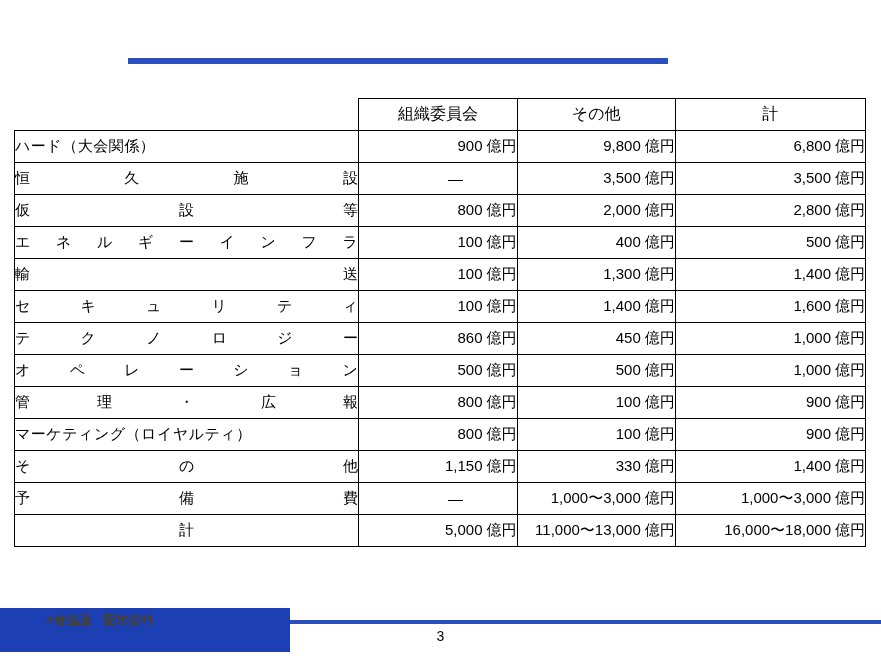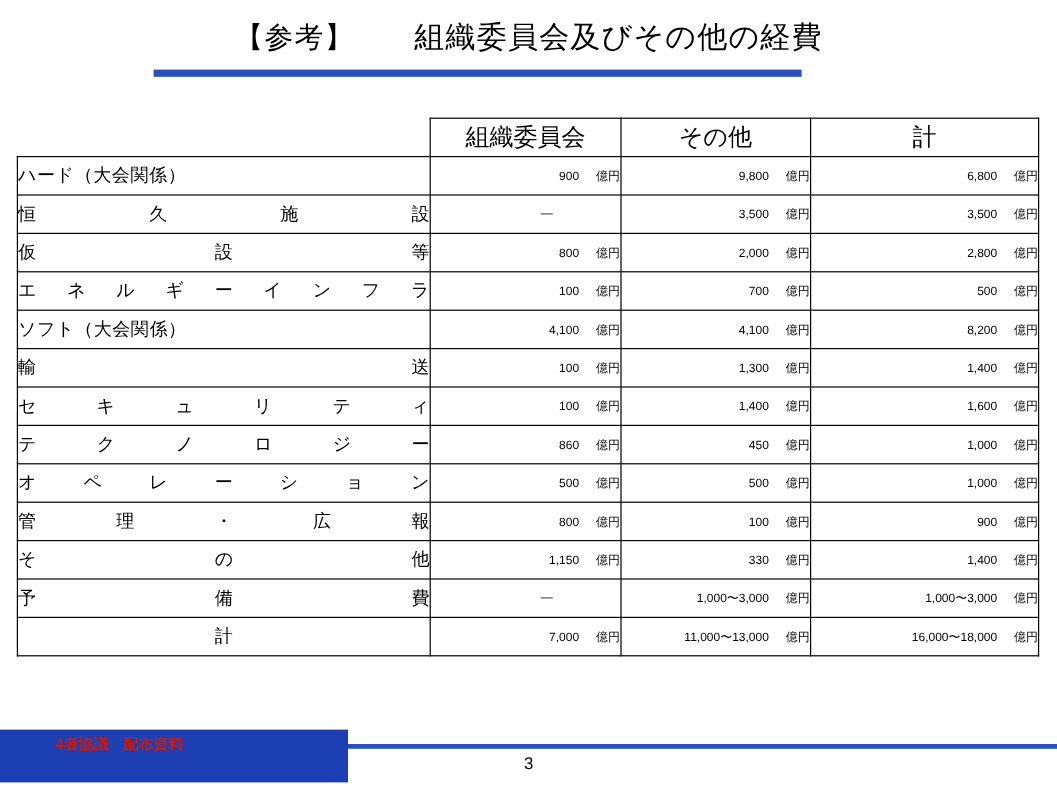--- a/index.html
+++ b/index.html
@@ -79,21 +79,21 @@
   .col-num2  { width: 158px; }
   .col-total { width: 190px; }
 
   
   .hdr-blank {
     border: none !important;
     background: transparent;
   }
   .hdr-cell {
     text-align: center;
-    font-size: 20px;
+    font-size: 16px;
     height: 36px;
   }
 
   
   .lbl {
     padding-left: 10px;
     font-size: 15px;
     letter-spacing: 0.5px;
   }
   .lbl-indent {
@@ -104,21 +104,21 @@
   .spread {
     display: flex;
     justify-content: space-between;
   }
   .spread span { display: inline-block; }
 
   
   .num {
     text-align: right;
     padding-right: 8px;
-    font-size: 10px;
+    font-size: 15px;
     white-space: nowrap;
   }
   .num .unit {
     display: inline-block;
     width: 30px;
     text-align: right;
   }
   .num .val {
     display: inline-block;
     min-width: 54px;
@@ -142,48 +142,41 @@
     left: 290px;
     top: 620px;
     width: 591px;
     height: 4px;
     background: #2b4fbe;
   }
   .footer-text {
     position: absolute;
     left: 46px;
     top: 612px;
-    color: #b91c1c;
+    color: #404040;
     font-size: 12.5px;
     font-weight: bold;
     line-height: 17px;
     white-space: nowrap;
   }
   .page-num {
     position: absolute;
     left: 0;
     top: 628px;
     width: 881px;
     text-align: center;
     font-size: 14px;
     color: #000000;
   }
 </style>
 </head>
 <body>
 
 <div class="slide">
 
-  <div class="title-row">
-    <span class="title-inner">
-      <span class="title-ref">【参考】</span>
-      <span class="title-gap"></span>
-      <span class="title-main">組織委員会及びその他の経費</span>
-    </span>
-  </div>
   <div class="title-rule"></div>
 
   <div class="table-wrap">
     <table class="costs">
       <colgroup>
         <col class="col-label">
         <col class="col-num">
         <col class="col-num2">
         <col class="col-total">
       </colgroup>
@@ -235,28 +228,22 @@
                 <span>ル</span>
                 <span>ギ</span>
                 <span>ー</span>
                 <span>イ</span>
                 <span>ン</span>
                 <span>フ</span>
                 <span>ラ</span>
               </div>
             </td>
             <td class="num"><span class="val">100</span><span class="unit">億円</span></td>
-            <td class="num"><span class="val">700</span><span class="unit">億円</span></td>
+            <td class="num"><span class="val">400</span><span class="unit">億円</span></td>
             <td class="num"><span class="val">500</span><span class="unit">億円</span></td>
-          </tr>
-          <tr>
-            <td class="lbl">ソフト（大会関係）</td>
-            <td class="num"><span class="val">4,100</span><span class="unit">億円</span></td>
-            <td class="num"><span class="val">4,100</span><span class="unit">億円</span></td>
-            <td class="num"><span class="val">8,200</span><span class="unit">億円</span></td>
           </tr>
           <tr>
             <td class="lbl lbl-indent">
               <div class="spread">
                 <span>輸</span>
                 <span>送</span>
               </div>
             </td>
             <td class="num"><span class="val">100</span><span class="unit">億円</span></td>
             <td class="num"><span class="val">1,300</span><span class="unit">億円</span></td>
@@ -316,20 +303,26 @@
                 <span>・</span>
                 <span>広</span>
                 <span>報</span>
               </div>
             </td>
             <td class="num"><span class="val">800</span><span class="unit">億円</span></td>
             <td class="num"><span class="val">100</span><span class="unit">億円</span></td>
             <td class="num"><span class="val">900</span><span class="unit">億円</span></td>
           </tr>
           <tr>
+            <td class="lbl lbl-indent">マーケティング（ロイヤルティ）</td>
+            <td class="num"><span class="val">800</span><span class="unit">億円</span></td>
+            <td class="num"><span class="val">100</span><span class="unit">億円</span></td>
+            <td class="num"><span class="val">900</span><span class="unit">億円</span></td>
+          </tr>
+          <tr>
             <td class="lbl lbl-indent">
               <div class="spread">
                 <span>そ</span>
                 <span>の</span>
                 <span>他</span>
               </div>
             </td>
             <td class="num"><span class="val">1,150</span><span class="unit">億円</span></td>
             <td class="num"><span class="val">330</span><span class="unit">億円</span></td>
             <td class="num"><span class="val">1,400</span><span class="unit">億円</span></td>
@@ -341,21 +334,21 @@
                 <span>備</span>
                 <span>費</span>
               </div>
             </td>
             <td class="num num-dash"><span class="val">—</span><span class="unit"></span></td>
             <td class="num num-wide"><span class="val">1,000〜3,000</span><span class="unit">億円</span></td>
             <td class="num num-wide"><span class="val">1,000〜3,000</span><span class="unit">億円</span></td>
           </tr>
           <tr>
             <td class="lbl lbl-indent" style="text-align: center; padding-left: 0px; padding-right: 0px;">計</td>
-            <td class="num"><span class="val">7,000</span><span class="unit">億円</span></td>
+            <td class="num"><span class="val">5,000</span><span class="unit">億円</span></td>
             <td class="num num-wide"><span class="val">11,000〜13,000</span><span class="unit">億円</span></td>
             <td class="num num-wide"><span class="val">16,000〜18,000</span><span class="unit">億円</span></td>
           </tr>
         </tbody>
     </table>
   </div>
 
   <div class="footer-band"></div>
   <div class="footer-line"></div>
   <div class="footer-text">

